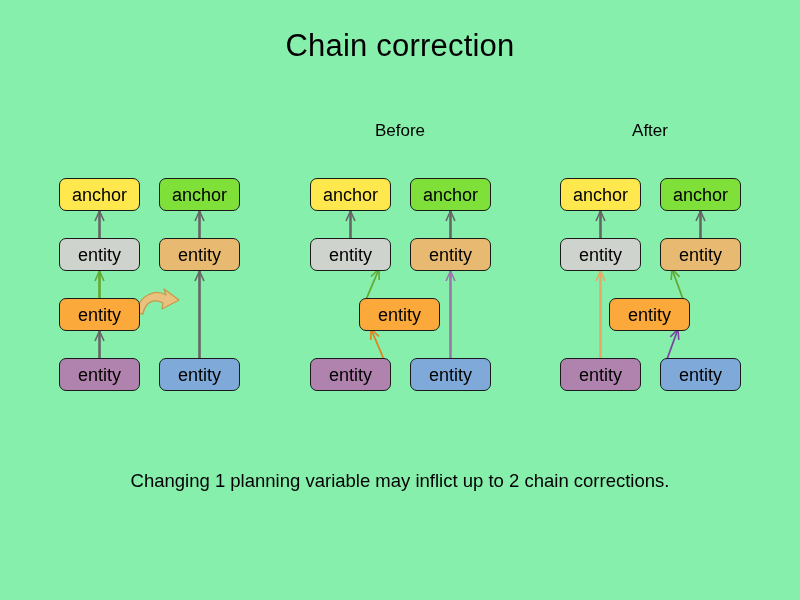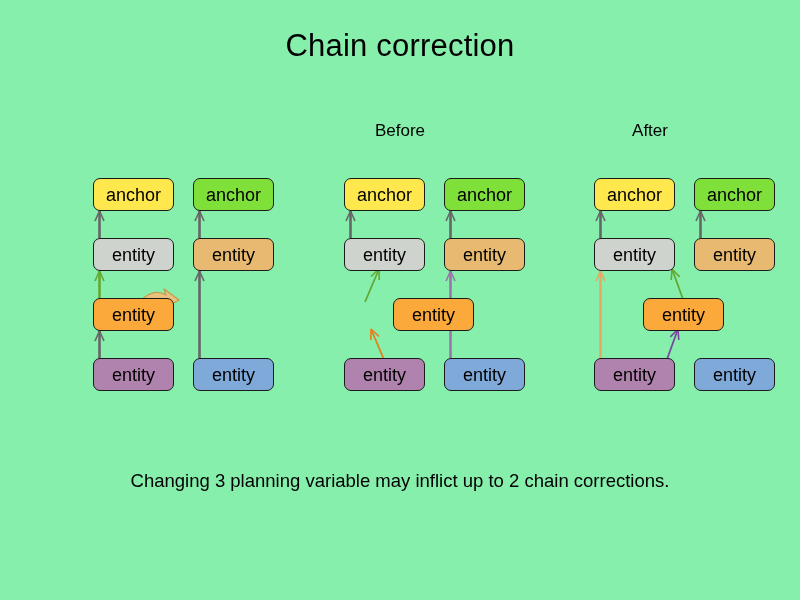--- a/index.html
+++ b/index.html
@@ -60,21 +60,20 @@
     height: 33px;
     border: 1.6px solid #1a1a1a;
     border-radius: 7px;
     display: flex;
     align-items: center;
     justify-content: center;
     font-size: 18px;
     color: #000000;
     line-height: 1;
     user-select: none;
-    margin-left: 34px;
   }
 </style>
 </head>
 <body>
 
 <div id="stage">
 
   <div id="title">Chain correction</div>
 
   <div class="panel-label" id="label-after">After</div>
@@ -192,14 +191,14 @@
         <span>entity</span>
       </div>
       <div class="node" style="left: 560px; top: 358px; width: 81px; background: rgb(176, 130, 174);">
         <span>entity</span>
       </div>
       <div class="node" style="left: 660px; top: 358px; width: 81px; background: rgb(127, 169, 216);">
         <span>entity</span>
       </div>
     </div>
 
-  <div id="caption">Changing 3 planning variable may inflict up to 2 chain corrections.</div>
+  <div id="caption">Changing 1 planning variable may inflict up to 2 chain corrections.</div>
 </div>
 
 </body></html>

